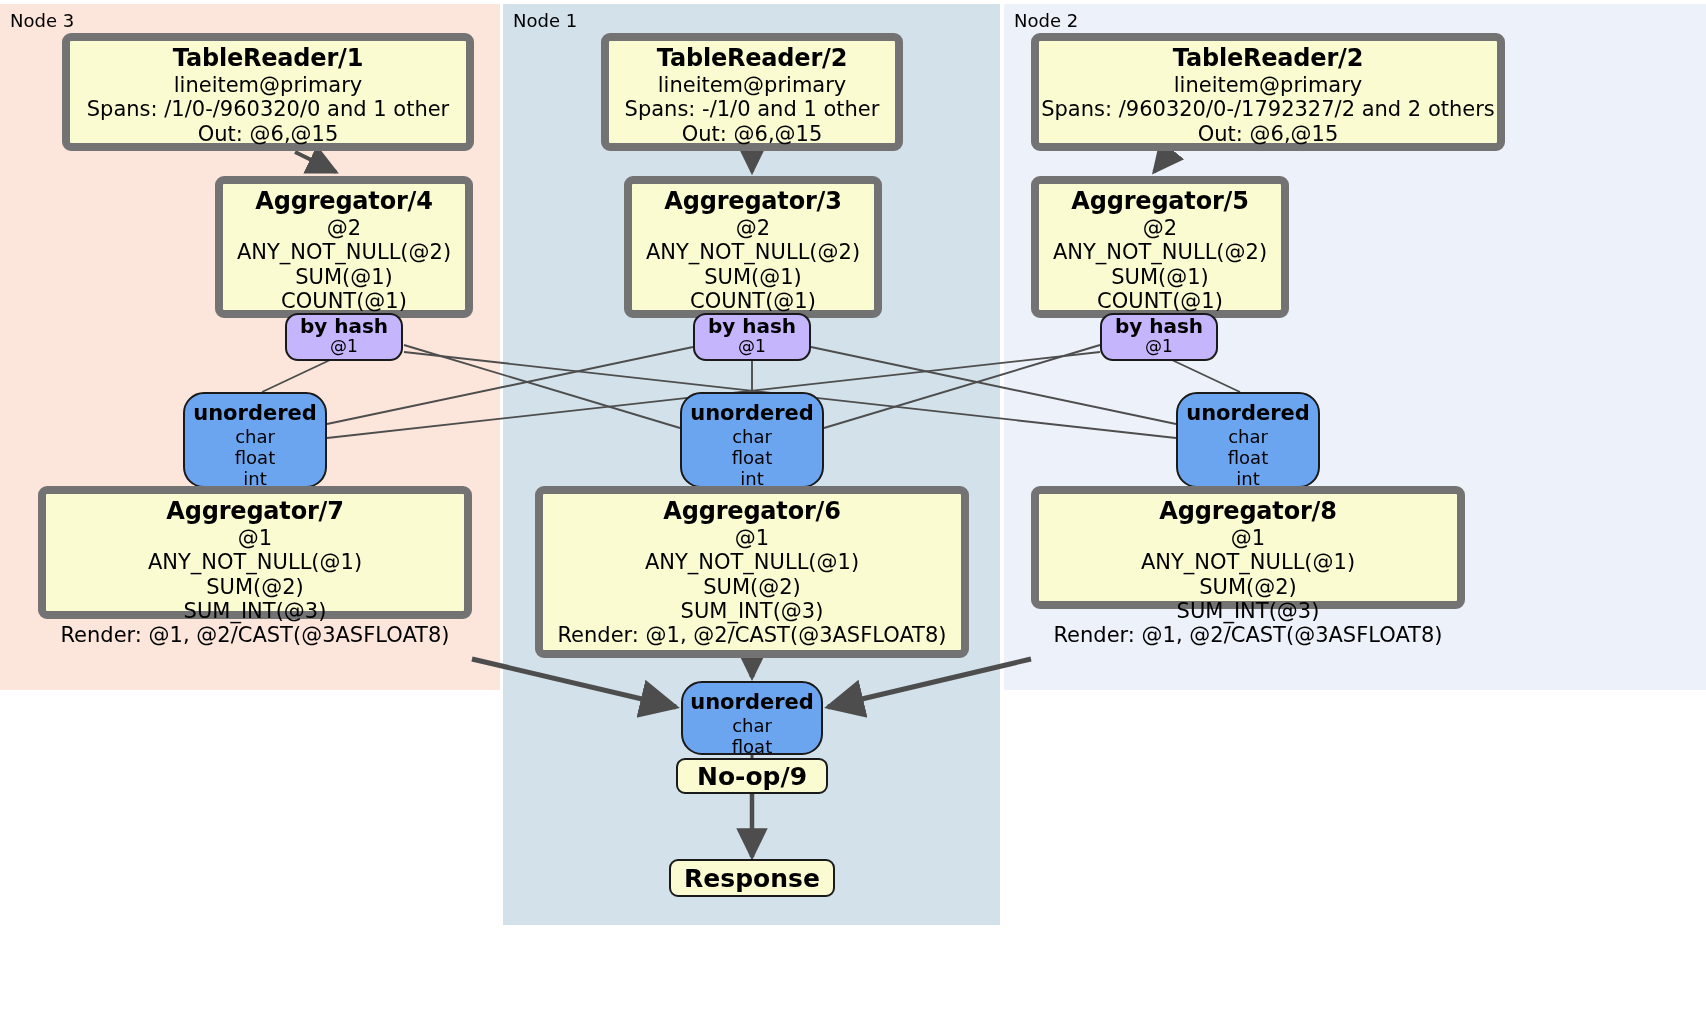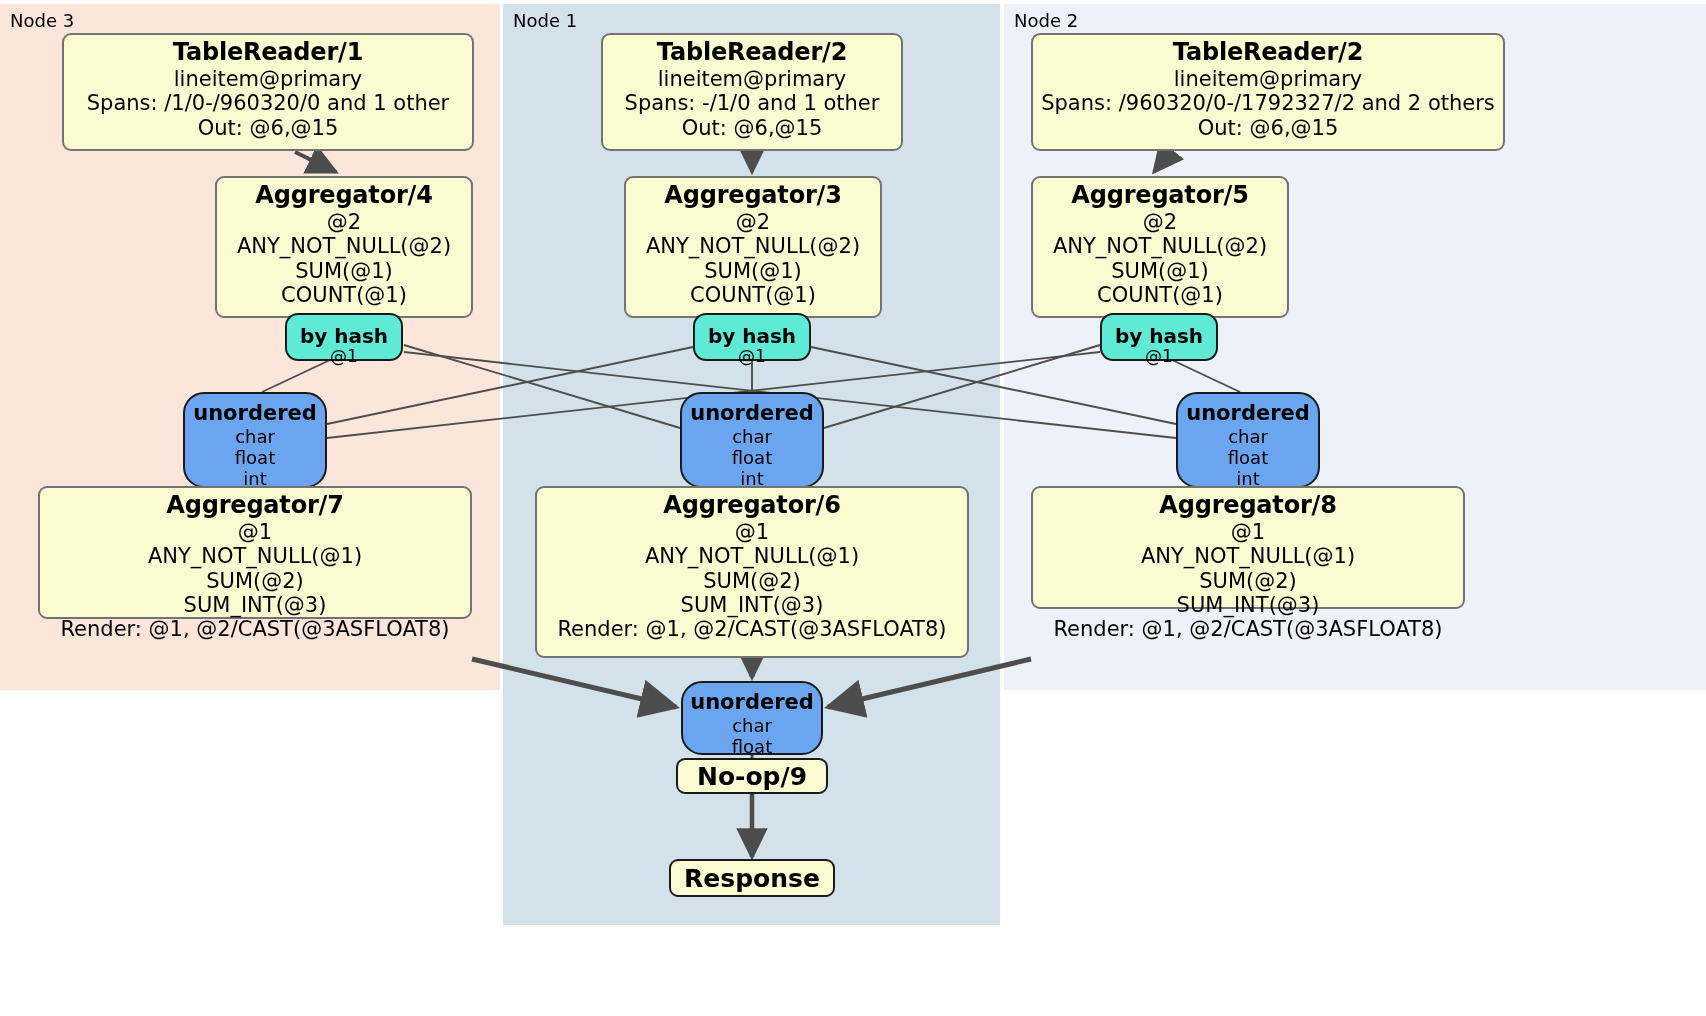--- a/index.html
+++ b/index.html
@@ -15,31 +15,31 @@
     position:absolute;left:10px;top:6px;
     font-size:18px;color:#000;white-space:nowrap;
   }
 
   
   #edges{position:absolute;left:0;top:0;width:1706px;height:1016px;}
 
   
   .proc{
     position:absolute;box-sizing:border-box;
-    background:#fbfbd1;border:2px solid #737373;border-radius:9px;
+    background:#fbfbd1;border:8px solid #737373;border-radius:9px;
     text-align:center;color:#000;line-height:1.16;
     padding-top:4px;
   }
   .proc .ttl{font-weight:bold;font-size:24px;letter-spacing:-0.2px;}
   .proc .ln{font-size:21px;}
 
   .router{
     position:absolute;box-sizing:border-box;
-    background:#5eead4;border:2px solid #1a1a1a;border-radius:13px;
-    text-align:center;color:#000;line-height:1.12;padding-top:10px;
+    background:#c4b5fd;border:2px solid #1a1a1a;border-radius:13px;
+    text-align:center;color:#000;line-height:1.12;padding-top:0;
   }
   .router .ttl{font-weight:bold;font-size:20px;}
   .router .ln{font-size:17px;}
 
   .sync{
     position:absolute;box-sizing:border-box;
     background:#6ca5ef;border:2px solid #1a1a1a;border-radius:21px;
     text-align:center;color:#000;line-height:1.18;padding-top:7px;
   }
   .sync .ttl{font-weight:bold;font-size:21px;}

